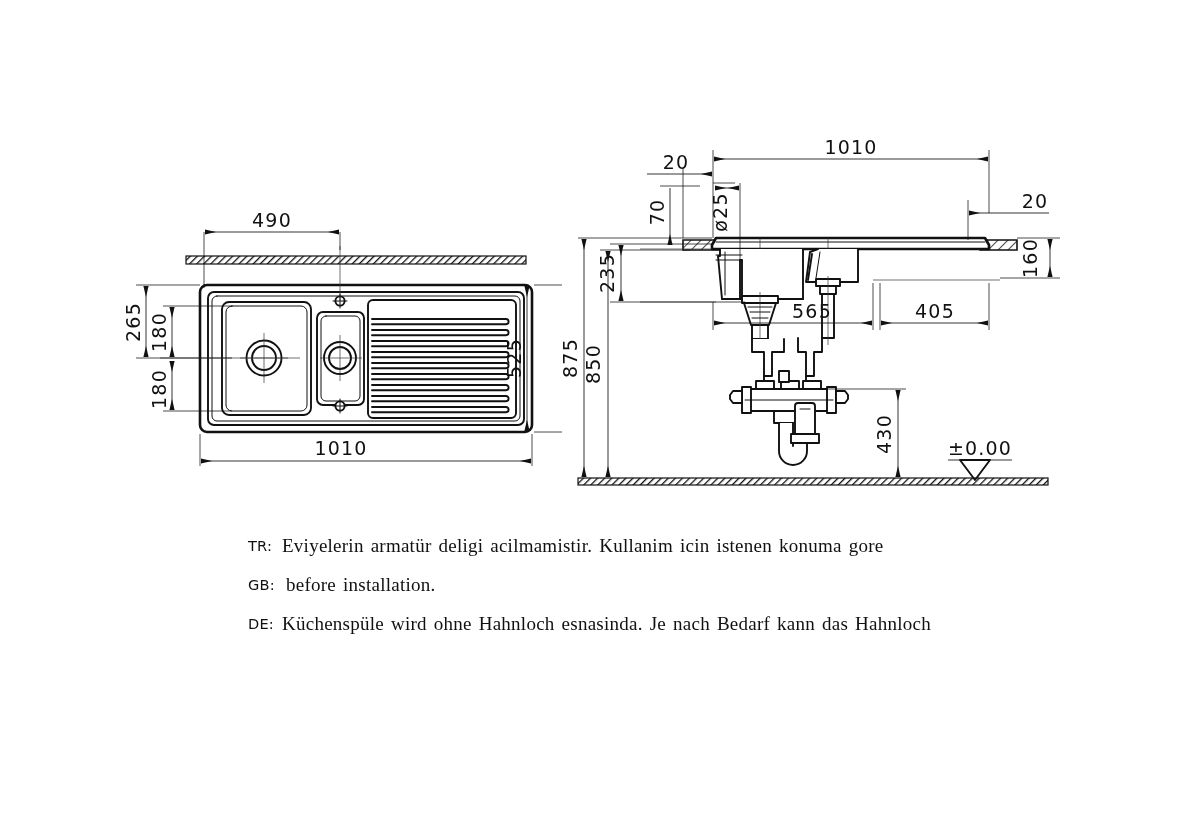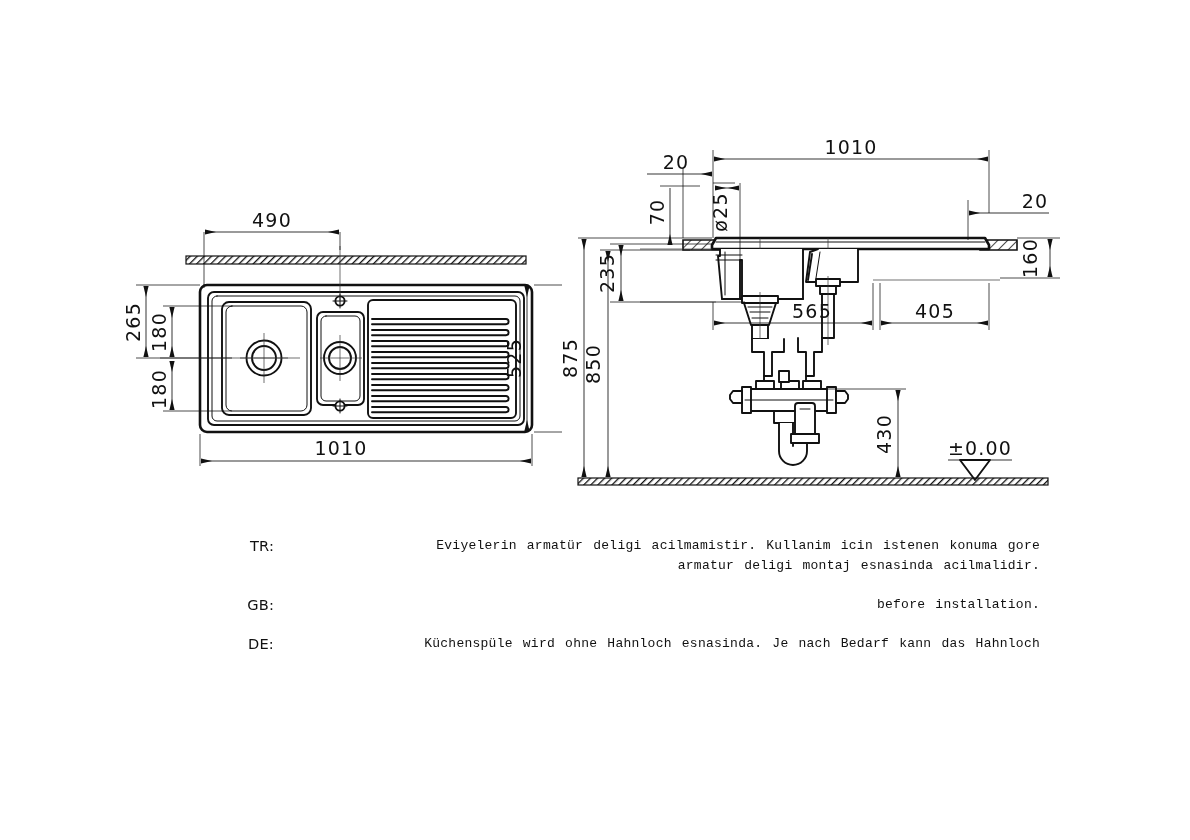--- a/index.html
+++ b/index.html
@@ -41,46 +41,45 @@
   
   .dtxt {
     font-family: "DejaVu Sans", sans-serif;
     font-size: 19px;
     fill: #111;
     letter-spacing: 1.2px;
   }
   
   #notes {
     position: absolute;
-    left: 240px;
+    left: 248px;
     top: 536px;
     width: 800px;
-    text-align: right;
   }
   .note-row {
     display: flex;
     align-items: flex-start;
     margin-bottom: 19px;
   }
   .note-lang {
     flex: 0 0 auto;
     width: 34px;
     font-size: 14.6px;
     line-height: 20px;
     letter-spacing: 0.2px;
     font-family: "DejaVu Sans", sans-serif;
     color: #111;
   }
   .note-body {
     flex: 1 1 auto;
-    font-size: 13px;
+    font-size: 19px;
     line-height: 20px;
     letter-spacing: 0.25px;
     word-spacing: 2.0px;
-    font-family: Liberation Mono, monospace;
+    font-family: Liberation Serif, serif;
     color: #111;
   }
   .note-body .l2 { display: block; padding-left: 4px; }
 </style>
 </head>
 <body>
 
 <div id="sheet">
 
   <svg id="drawing" viewBox="0 0 1190 840">
@@ -373,21 +372,20 @@
       </g>
     </g>
   </svg>
 
   <div id="notes">
 
     <div class="note-row">
       <div class="note-lang">TR:</div>
       <div class="note-body">
         <span>Eviyelerin armatür deligi acilmamistir. Kullanim icin istenen konuma gore</span>
-        <span class="l2">armatur deligi montaj esnasinda acilmalidir.</span>
       </div>
     </div>
 
     <div class="note-row">
       <div class="note-lang">GB:</div>
       <div class="note-body">
         <span class="l2">before installation.</span>
       </div>
     </div>
 

